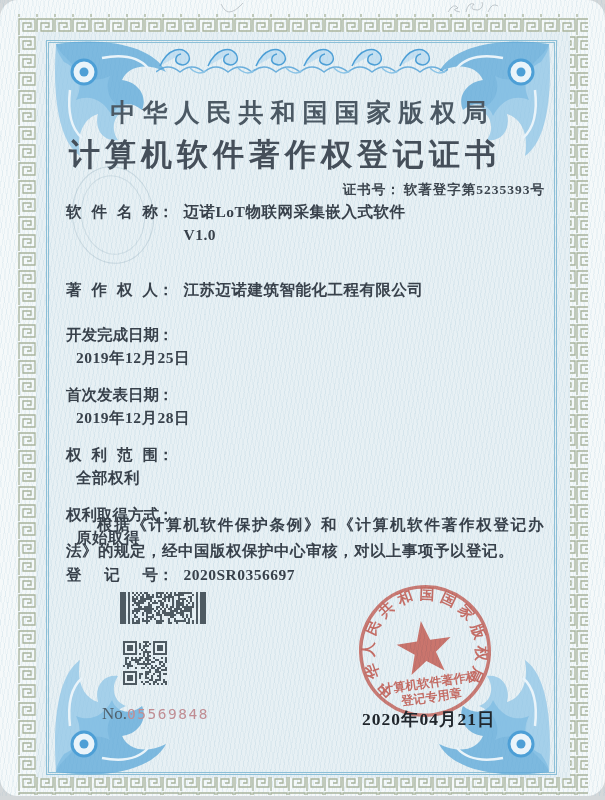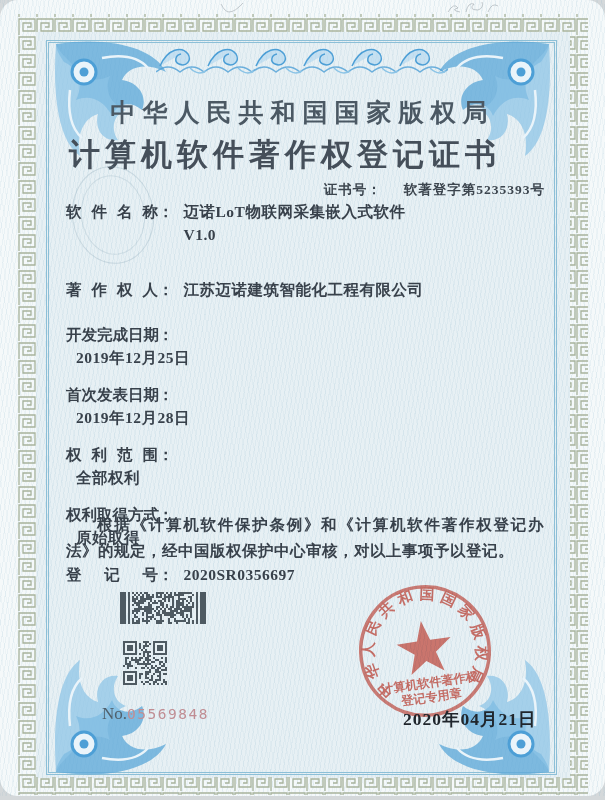--- a/index.html
+++ b/index.html
@@ -41,21 +41,21 @@
     font-size:25px;font-weight:700;letter-spacing:7px;color:#4b5863;
   }
   .cert-title{
     position:absolute;left:0;top:134px;width:570px;text-align:center;
     font-size:31px;font-weight:700;letter-spacing:5px;color:#454f5a;
   }
   .certno{
     position:absolute;top:181px;right:60px;
     font-size:13.5px;font-weight:600;color:#3c454e;letter-spacing:1px;
   }
-  .certno .lbl{margin-right:22px;}
+  .certno .lbl{margin-right:3px;}
 
   .fields{position:absolute;left:66px;top:200px;width:480px;}
   .field-row{display:flex;line-height:23px;font-size:15.5px;font-weight:600;color:#38414b;}
   .field-row .flabel{white-space:nowrap;}
   .field-row .flabel-text{
     display:inline-block;width:92px;
     text-align:justify;text-align-last:justify;
   }
   .field-row .fvalue{margin-left:10px;letter-spacing:.5px;}
   .mb-a{margin-bottom:32px;} .mb-b{margin-bottom:22px;} .mb-c{margin-bottom:14px;flex-direction:column;}
@@ -72,21 +72,21 @@
   .serial{position:absolute;left:102px;top:704px;font-size:17px;color:#50606c;}
   .serial .num{
     font-family:"DejaVu Sans Mono","Liberation Mono",monospace;
     font-size:14.5px;color:#c08d93;letter-spacing:1.5px;
   }
 
   .seal{position:absolute;left:352px;top:578px;width:146px;height:146px;
     transform:rotate(-8deg);opacity:.92;mix-blend-mode:multiply;}
   .issue-date{
     position:absolute;left:362px;top:707px;
-    font-size:17.5px;font-weight:700;color:#20262c;letter-spacing:1px;margin-left:41px;
+    font-size:17.5px;font-weight:700;color:#20262c;letter-spacing:1px;
   }
 
   .emboss{
     position:absolute;left:72px;top:166px;width:80px;height:96px;
     border:1.5px solid rgba(140,168,182,.32);border-radius:50%;
     transform:rotate(-8deg);
   }
   .emboss::before{
     content:"";position:absolute;left:8px;top:8px;right:8px;bottom:8px;
     border:1px solid rgba(140,168,182,.25);border-radius:50%;

